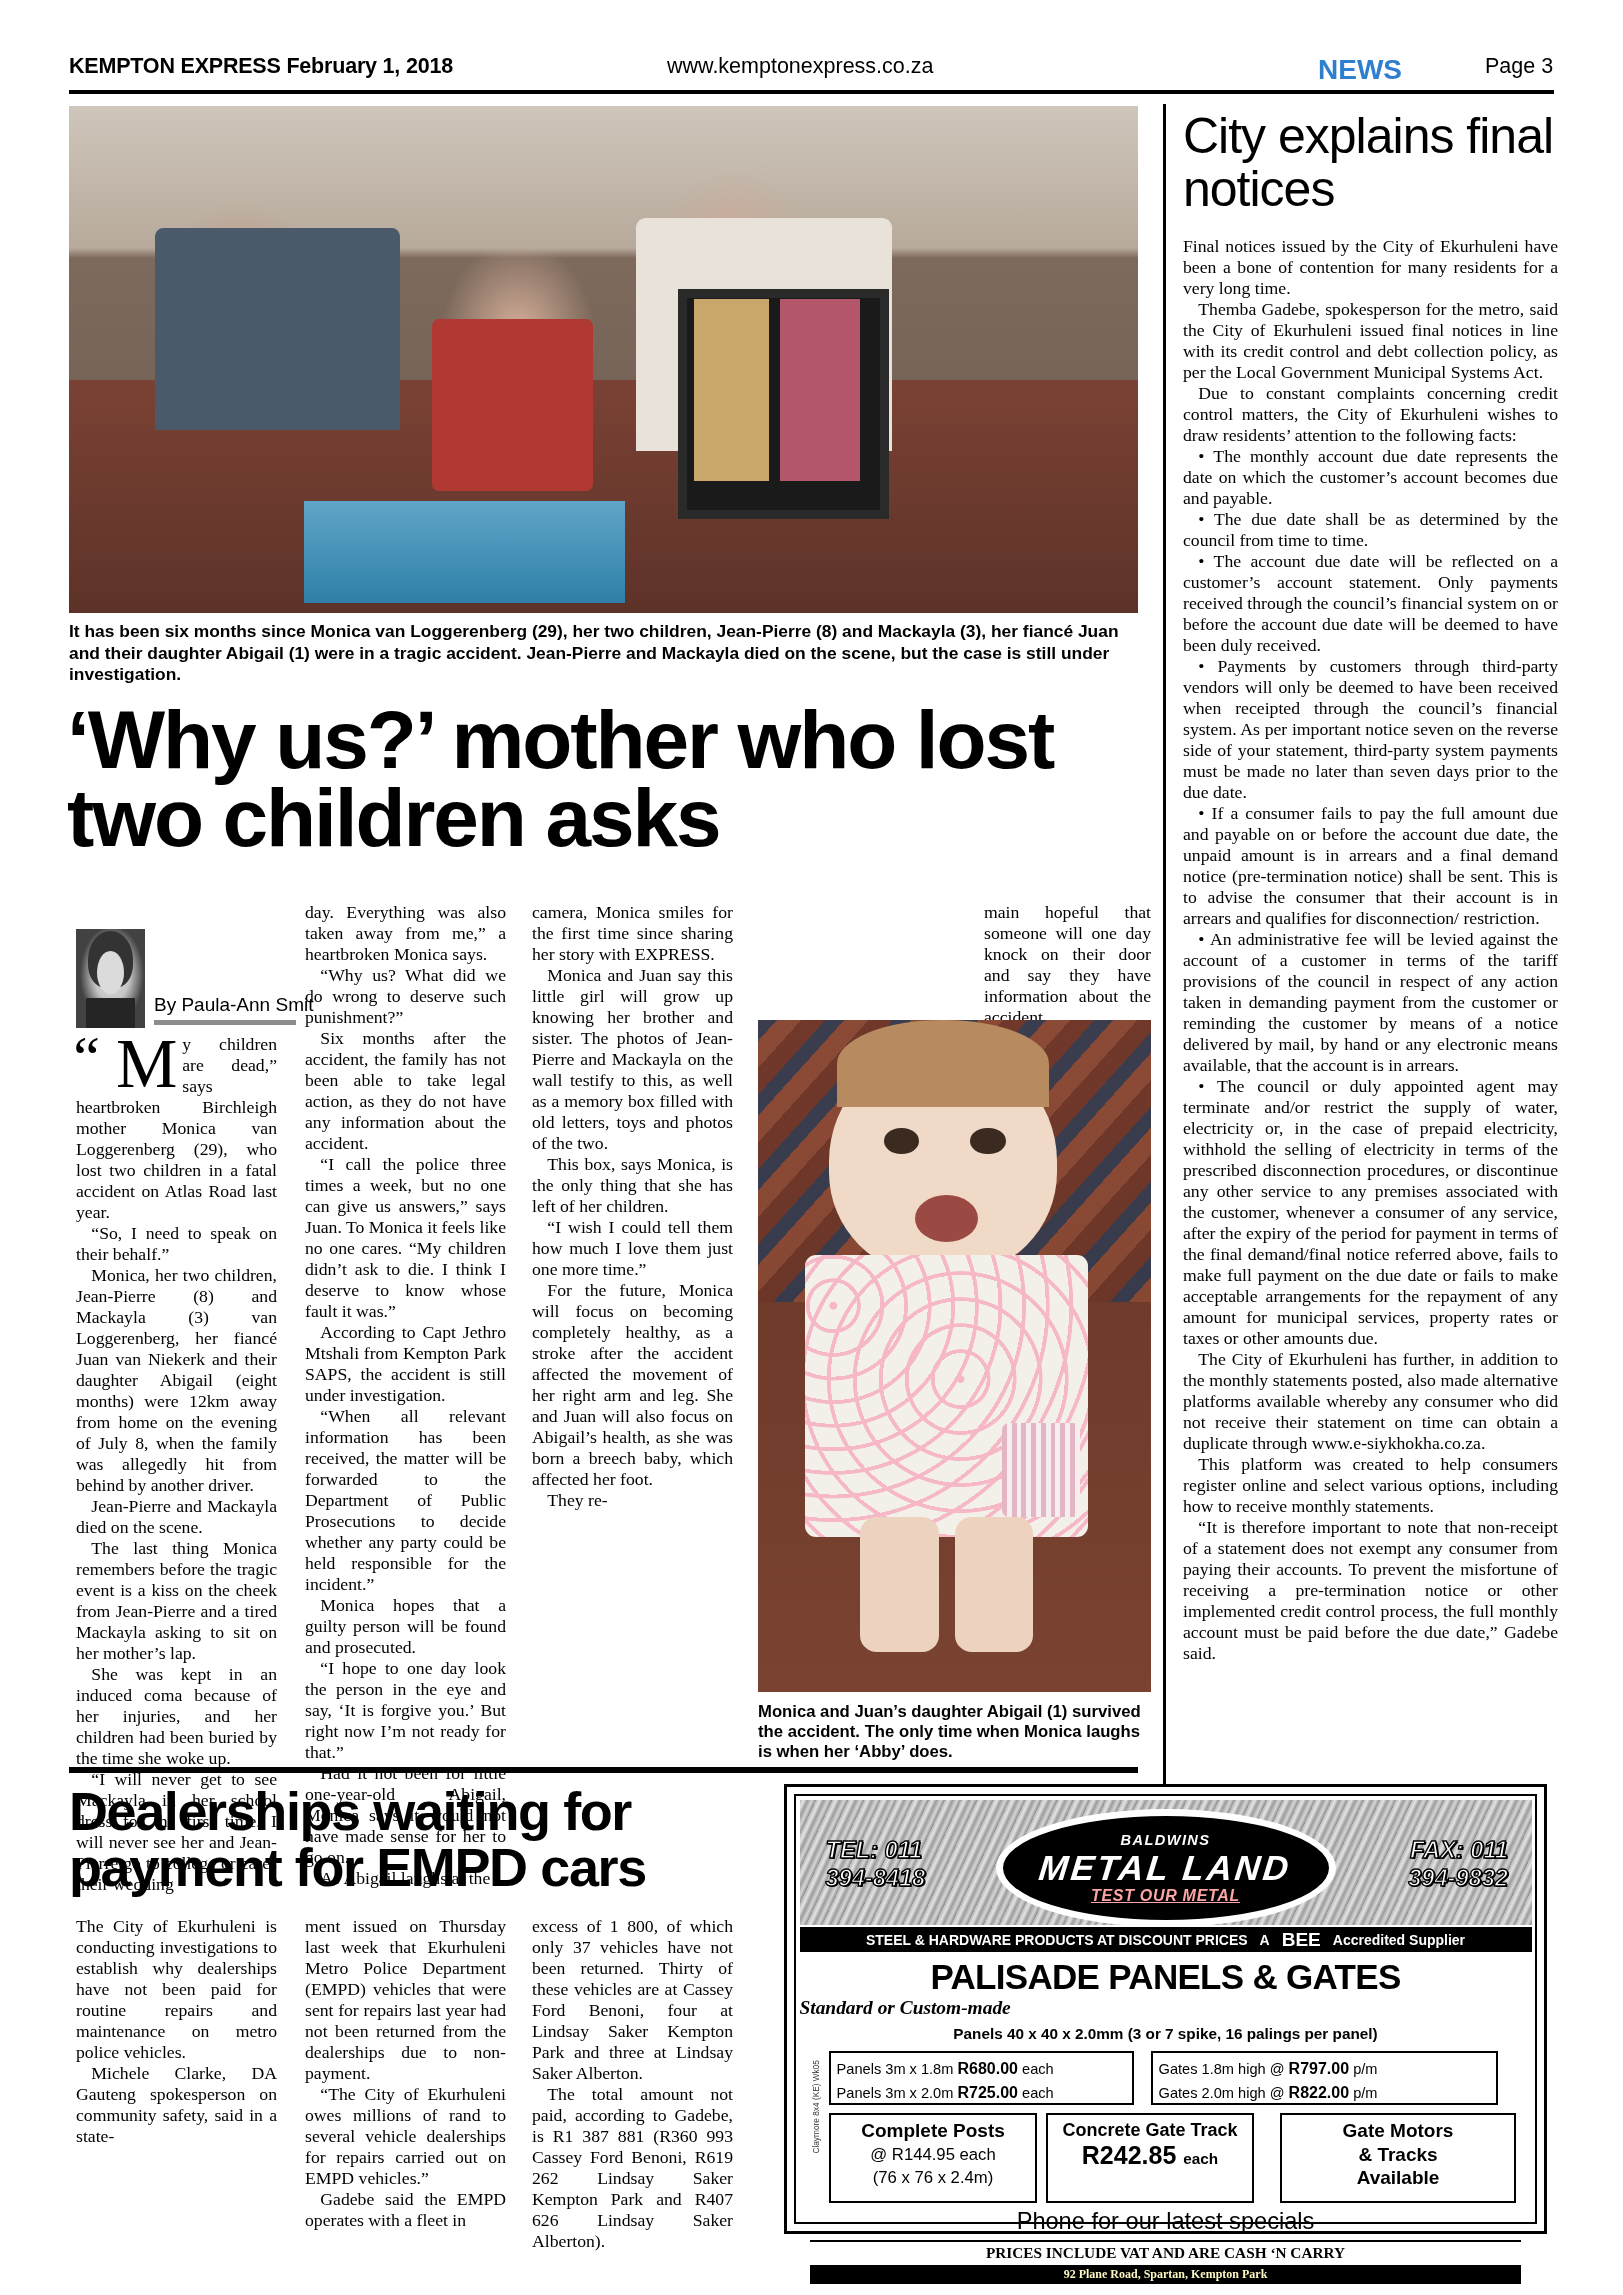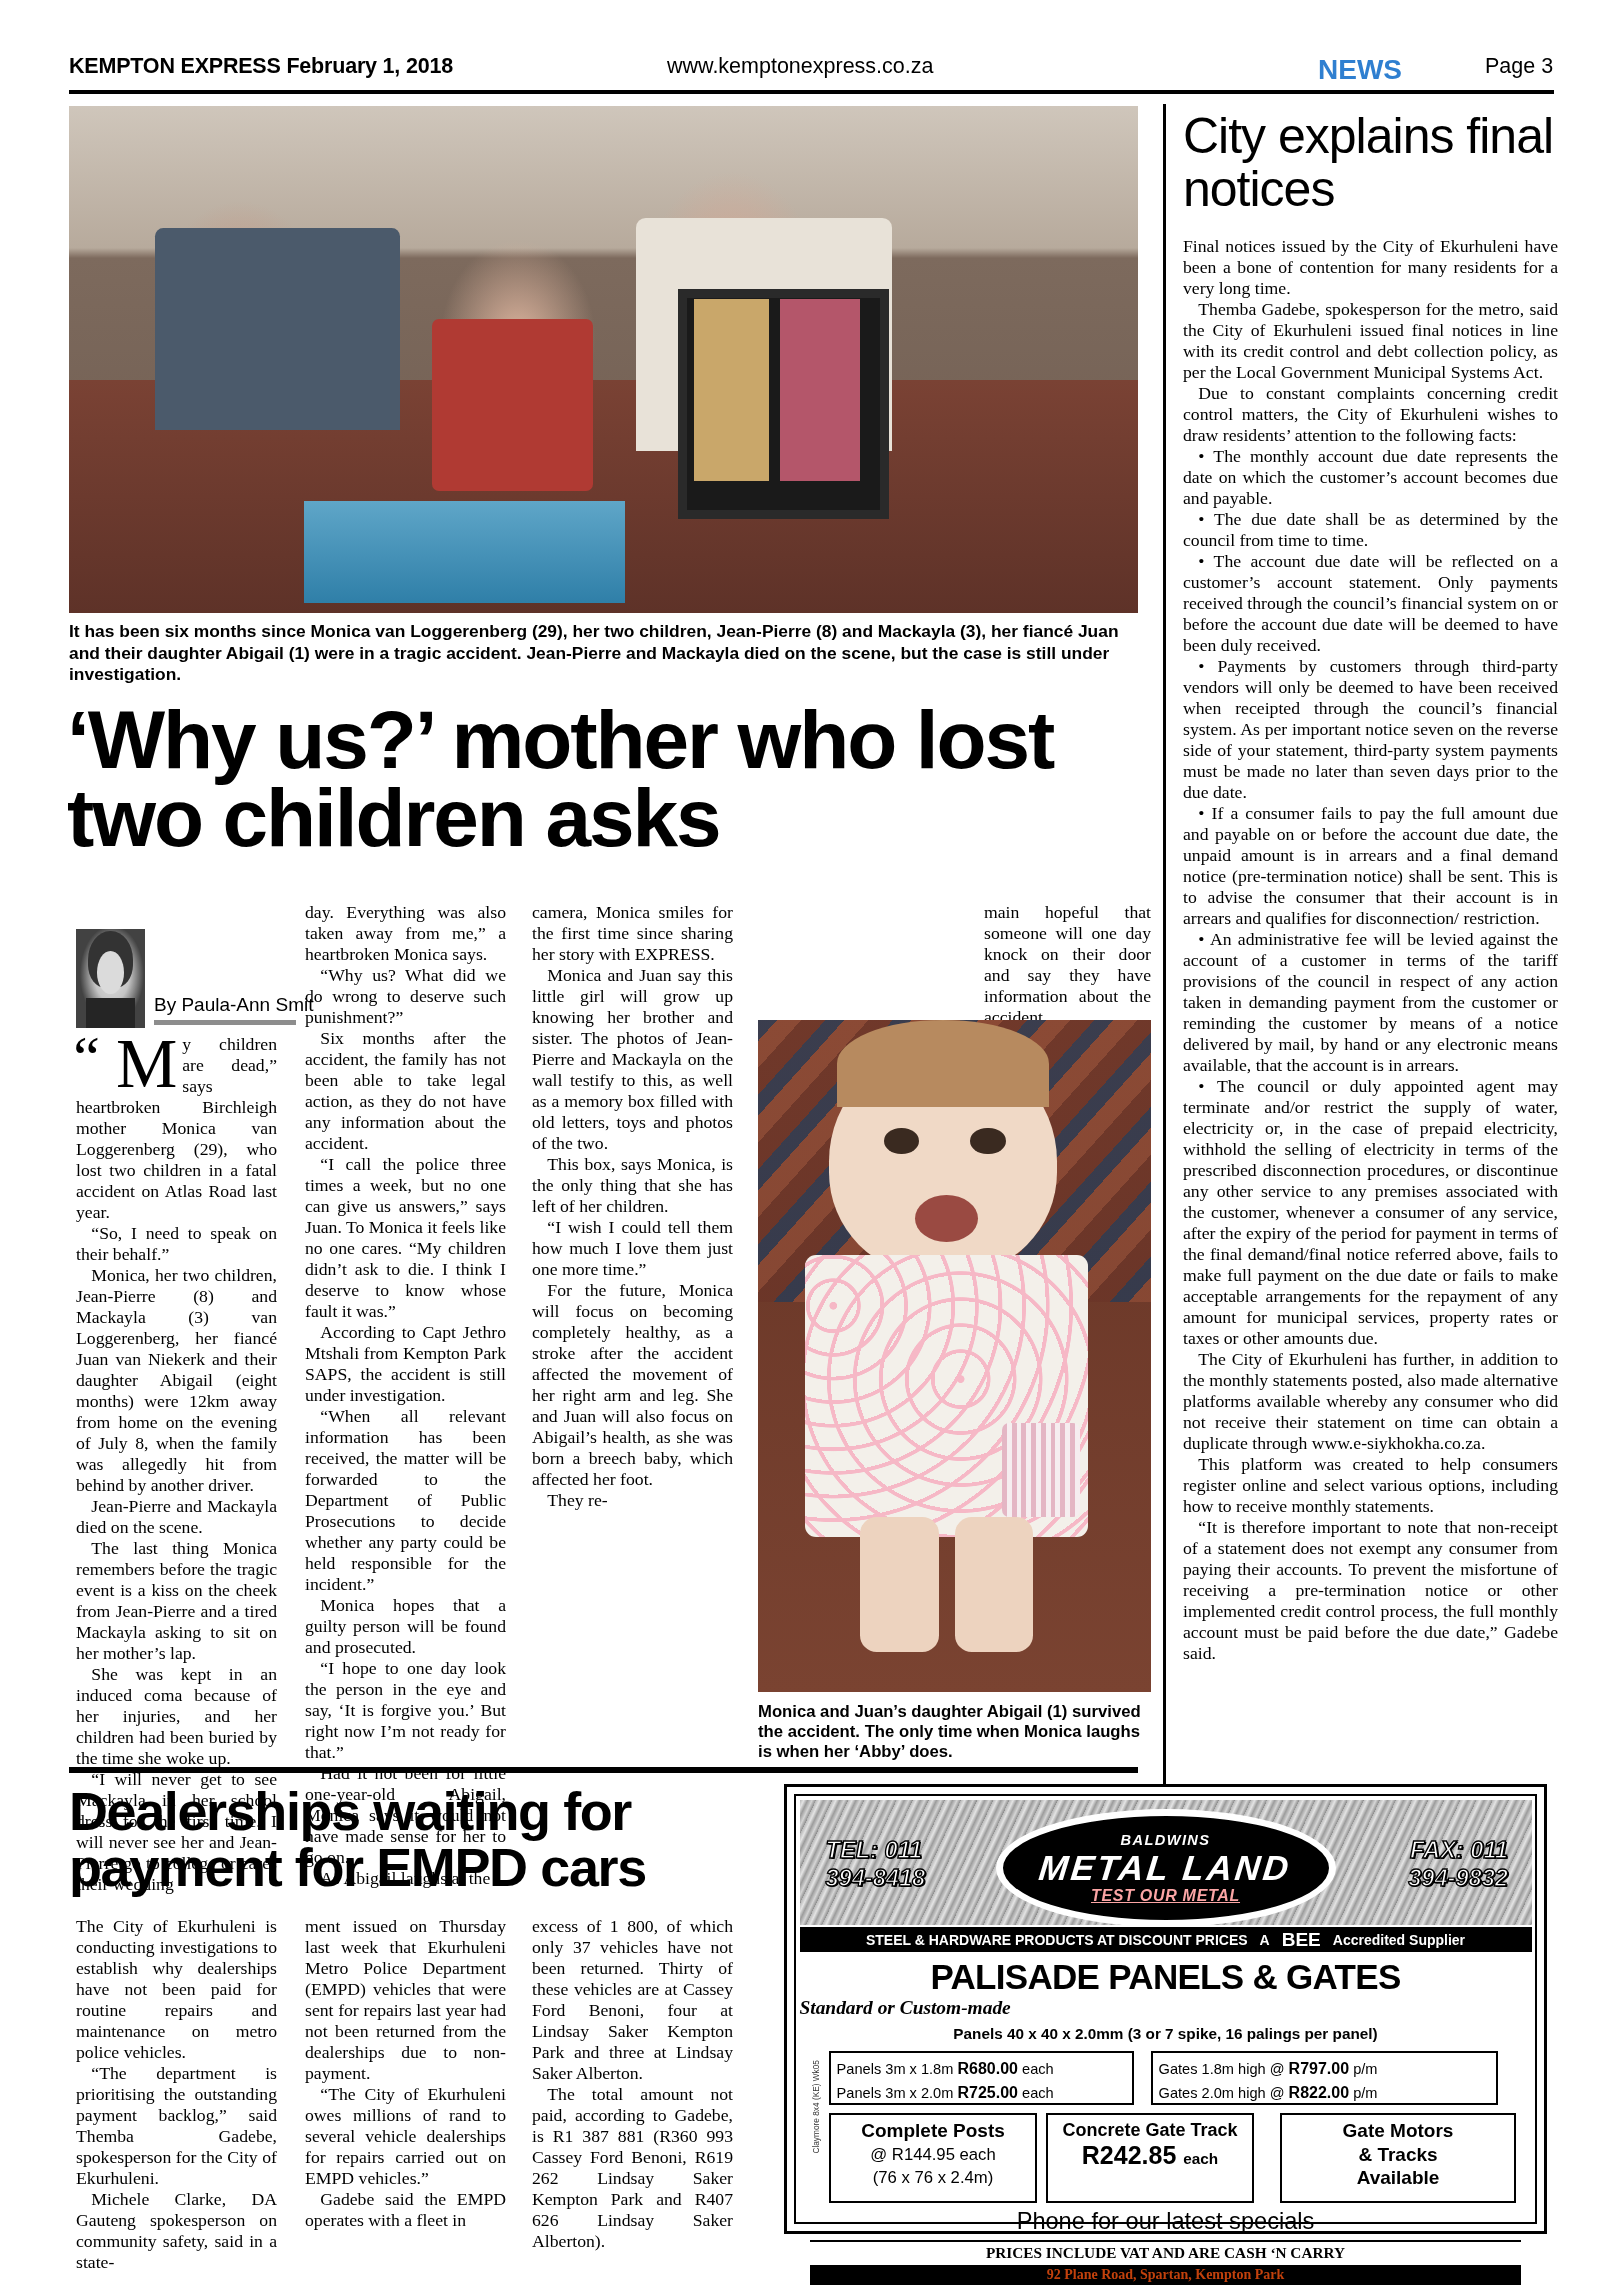--- a/index.html
+++ b/index.html
@@ -86,21 +86,21 @@
   .bxC{left:33px;top:317px;width:208px;height:90px;padding:4.2px;box-sizing:border-box;text-align:center;}
   .bxD{left:250px;top:317px;width:208px;height:90px;padding:4px;box-sizing:border-box;text-align:center;}
   .bxE{left:466px;top:317px;width:236px;height:90px;padding:4.2px;box-sizing:border-box;text-align:center;margin-left:18px;}
   .bxC div,.bxE div{font-weight:700;font-size:19px;line-height:23.6px;}
   .bxC .sm{font-weight:400;font-size:16.7px;}
   .bxD .t{font-weight:700;font-size:18px;line-height:22px;}
   .bxD .p{font-weight:700;font-size:25px;line-height:29px;}
   .bxD .p span{font-size:15.3px;}
   .ad-phone{position:absolute;left:3.5px;top:412px;right:3.5px;text-align:center;font-family:"Liberation Sans",sans-serif;font-size:23.6px;border-top:0;}
   .ad-vat{position:absolute;left:14px;top:444px;right:14px;text-align:center;font-family:"Liberation Serif",serif;font-weight:700;font-size:15.3px;border-top:2.8px solid #000;padding-top:2.1px;}
-  .ad-addr{position:absolute;left:14px;top:469px;right:14px;background:#000;color:#c2410c;text-align:center;font-family:"Liberation Serif",serif;font-weight:700;font-size:14px;padding:2.1px 0;}
+  .ad-addr{position:absolute;left:14px;top:469px;right:14px;background:#000;color:#fef9c3;text-align:center;font-family:"Liberation Serif",serif;font-weight:700;font-size:12px;padding:2.1px 0;}
   .ad-open{position:absolute;left:14px;top:497px;right:14px;text-align:center;font-family:"Liberation Serif",serif;font-weight:700;font-size:16.7px;}
   .ad-side{position:absolute;left:15.3px;top:264px;font-family:"Liberation Sans",sans-serif;font-size:8.3px;writing-mode:vertical-rl;transform:rotate(180deg);color:#333;}
 
   
   .ph-sky{position:absolute;inset:0;background:linear-gradient(180deg,#cfc6bb 0%,#b7aa9c 28%,#7d6a5d 30%,#6d5a4e 100%);}
   .sofa{position:absolute;left:0;bottom:0;width:100%;height:46%;background:linear-gradient(180deg,#7a4234,#5e3228);}
   .frame{position:absolute;border:9.7px solid #2a2a2a;background:#1a1a1a;}
 </style>
 </head>
 <body>
@@ -220,21 +220,20 @@
     <p>The City of Ekurhuleni has further, in addition to the monthly statements posted, also made alternative platforms available whereby any consumer who did not receive their statement on time can obtain a duplicate through www.e-siykhokha.co.za.</p>
     <p>This platform was created to help consumers register online and select various options, including how to receive monthly statements.</p>
     <p>“It is therefore important to note that non-receipt of a statement does not exempt any consumer from paying their accounts. To prevent the misfortune of receiving a pre-termination notice or other implemented credit control process, the full monthly account must be paid before the due date,” Gadebe said.</p>
   </div>
 
   <div class="hr-bottom"></div>
   <div class="deal-head">Dealerships waiting for payment for EMPD cars</div>
 
   <div class="dcol d1">
     <p class="noind">The City of Ekurhuleni is conducting investigations to establish why dealerships have not been paid for routine repairs and maintenance on metro police vehicles.</p>
-    <p>“The department is prioritising the outstanding payment backlog,” said Themba Gadebe, spokesperson for the City of Ekurhuleni.</p>
     <p>Michele Clarke, DA Gauteng spokesperson on community safety, said in a state-</p>
   </div>
   <div class="dcol d2">
     <p class="noind">ment issued on Thursday last week that Ekurhuleni Metro Police Department (EMPD) vehicles that were sent for repairs last year had not been returned from the dealerships due to non-payment.</p>
     <p>“The City of Ekurhuleni owes millions of rand to several vehicle dealerships for repairs carried out on EMPD vehicles.”</p>
     <p>Gadebe said the EMPD operates with a fleet in</p>
   </div>
   <div class="dcol d3">
     <p class="noind">excess of 1 800, of which only 37 vehicles have not been returned. Thirty of these vehicles are at Cassey Ford Benoni, four at Lindsay Saker Kempton Park and three at Lindsay Saker Alberton.</p>
     <p>The total amount not paid, according to Gadebe, is R1 387 881 (R360 993 Cassey Ford Benoni, R619 262 Lindsay Saker Kempton Park and R407 626 Lindsay Saker Alberton).</p>

